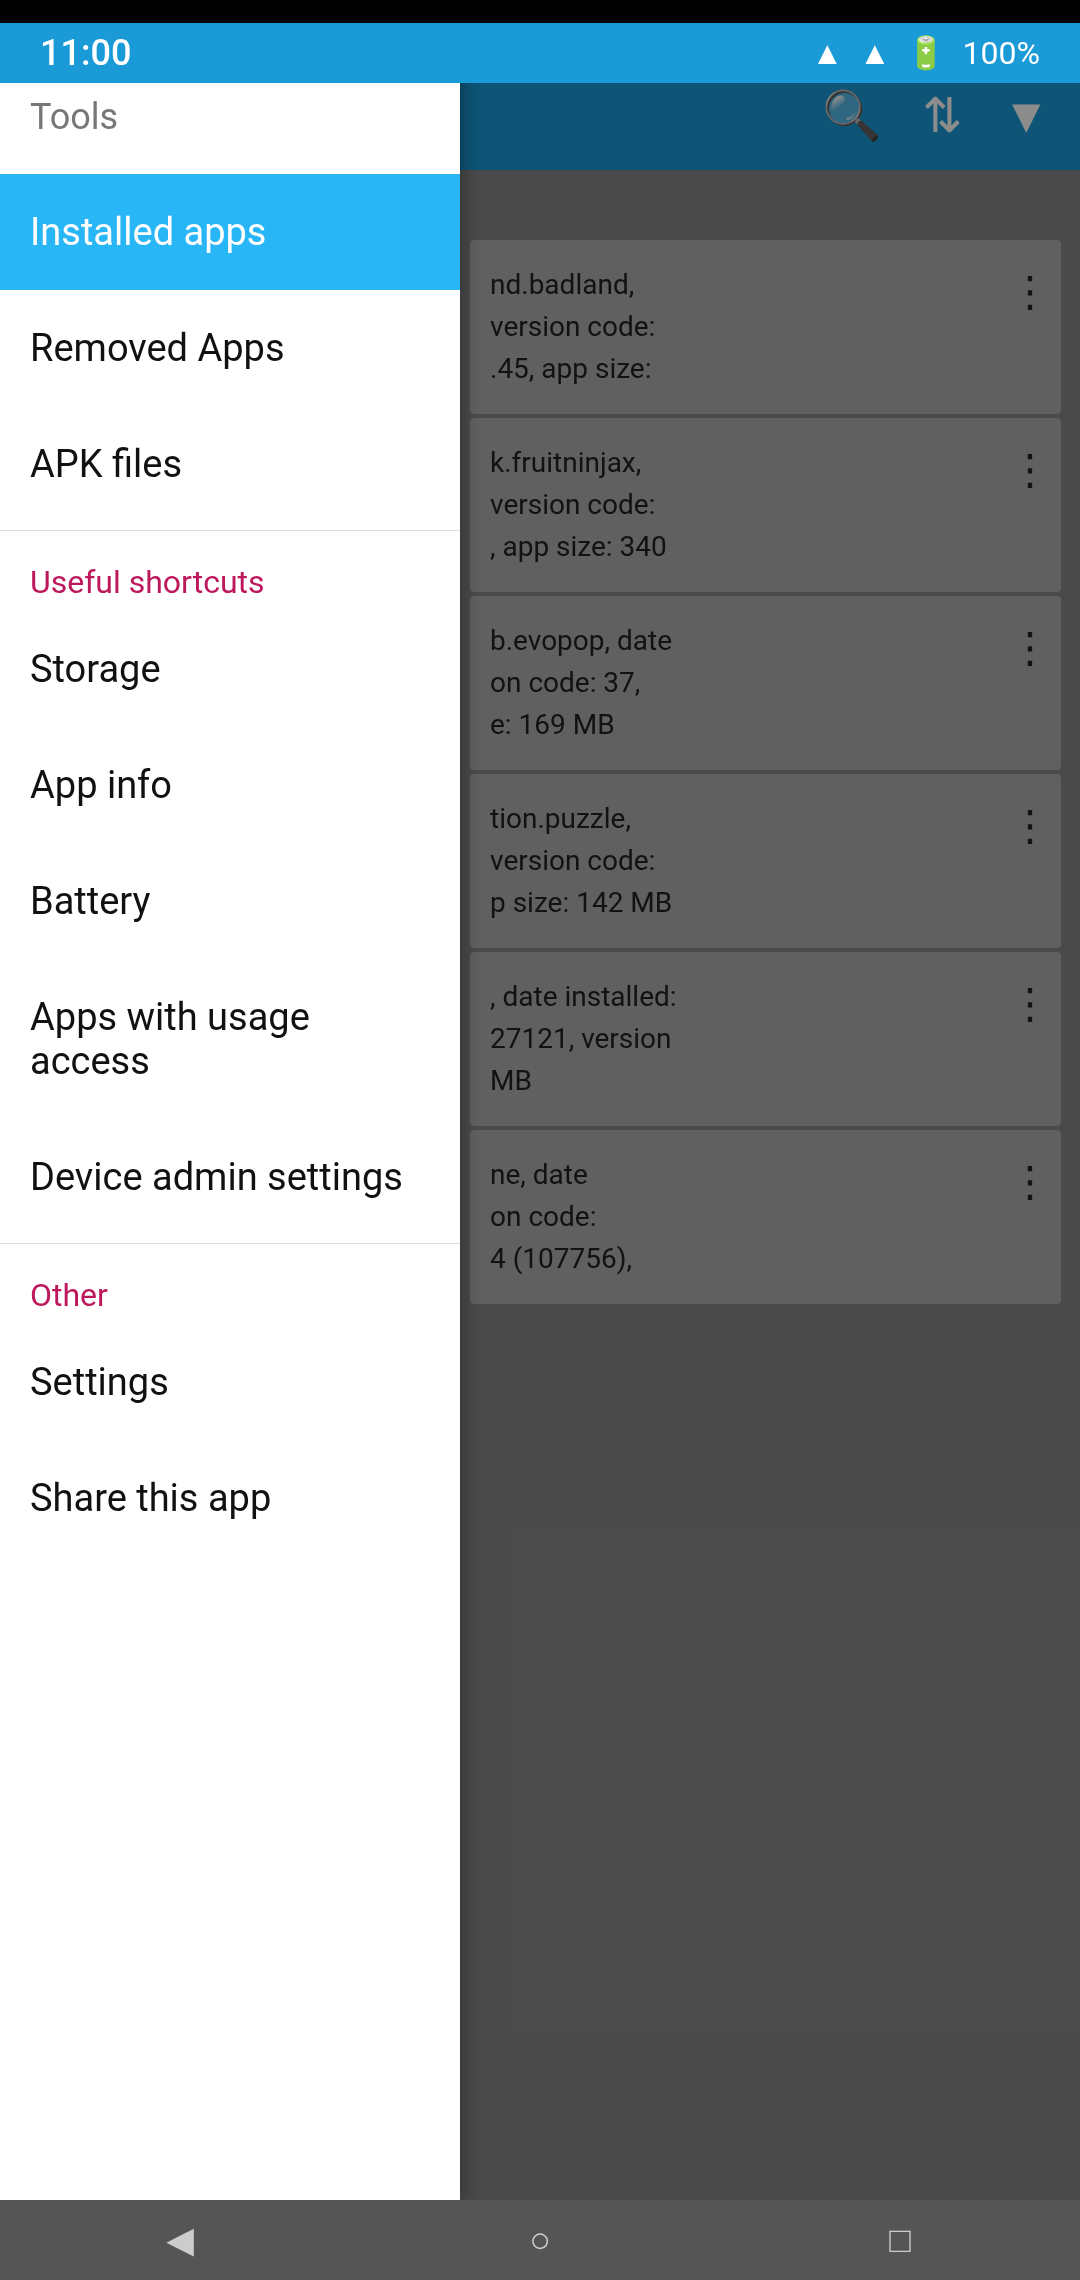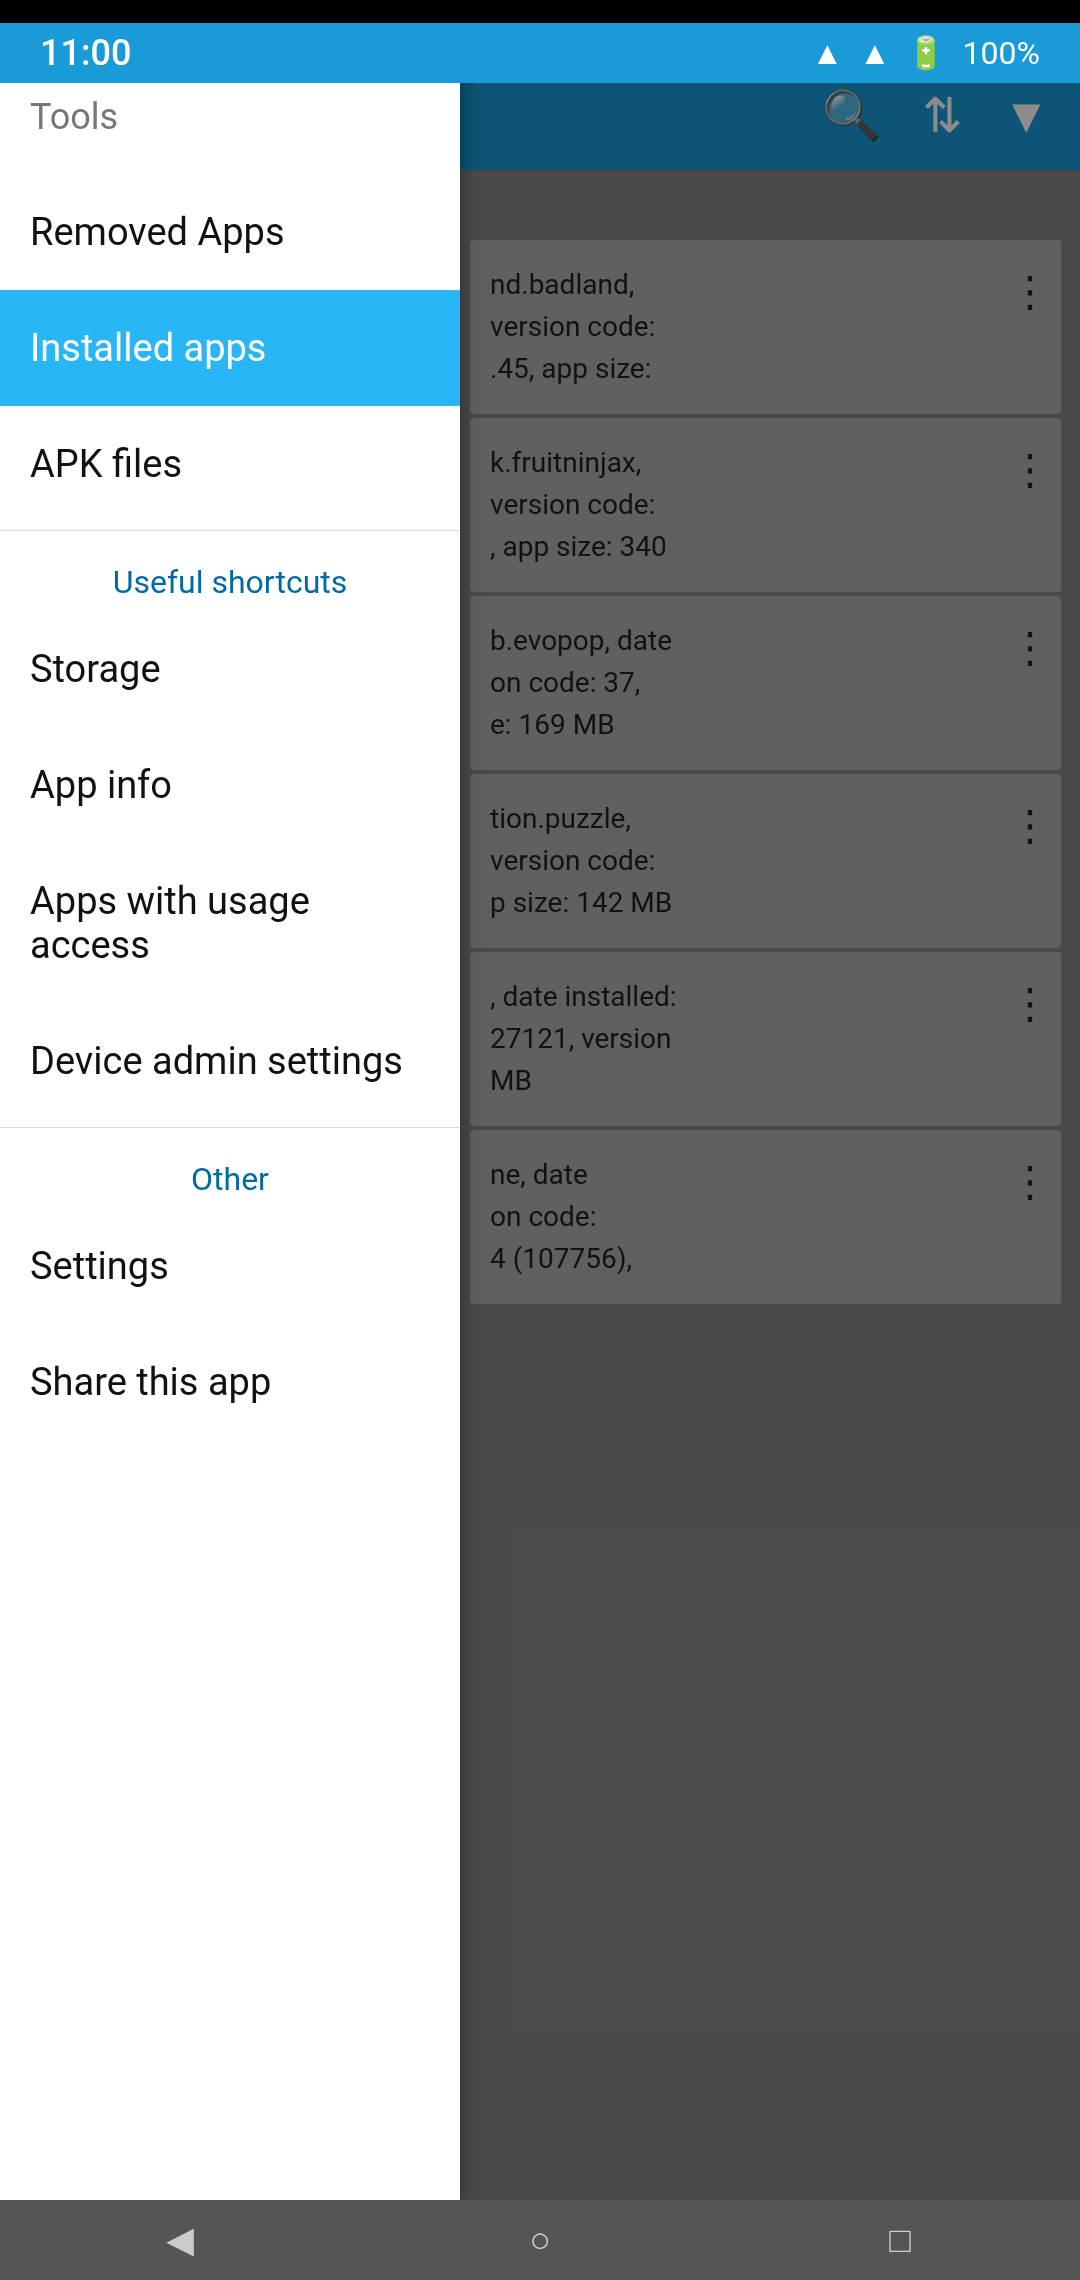--- a/index.html
+++ b/index.html
@@ -152,23 +152,22 @@
 
     .drawer-divider {
       height: 1px;
       background: #ddd;
       margin: 8px 0;
     }
 
     .drawer-section-label {
       padding: 24px 30px 10px 30px;
       font-size: 32px;
-      color: #0369a1;
+      color: #be185d;
       font-weight: 400;
-      text-align: center;
     }
 
     
     .nav-bar {
       position: absolute;
       bottom: 0;
       left: 0;
       width: 1080px;
       height: 80px;
       background: #555;
@@ -239,44 +238,47 @@
 
 <div class="drawer-overlay">
   <div class="drawer-dim"></div>
 
   <div class="drawer">
 
     <div class="drawer-header">
       <span class="drawer-header-title">Tools</span>
     </div>
 
-    <div class="drawer-item">
-      <span>Removed Apps</span>
-    </div>
-
     <div class="drawer-item active">
       <span>Installed apps</span>
     </div>
 
     <div class="drawer-item">
+      <span>Removed Apps</span>
+    </div>
+
+    <div class="drawer-item">
       <span>APK files</span>
     </div>
 
     <div class="drawer-divider"></div>
 
     <div class="drawer-section-label">Useful shortcuts</div>
 
     <div class="drawer-item">
       <span>Storage</span>
     </div>
 
     <div class="drawer-item">
       <span>App info</span>
     </div>
 
+    <div class="drawer-item">
+      <span>Battery</span>
+    </div>
 
 
     <div class="drawer-item">
       <span>Apps with usage access</span>
     </div>
 
     <div class="drawer-item">
       <span>Device admin settings</span>
     </div>
 

